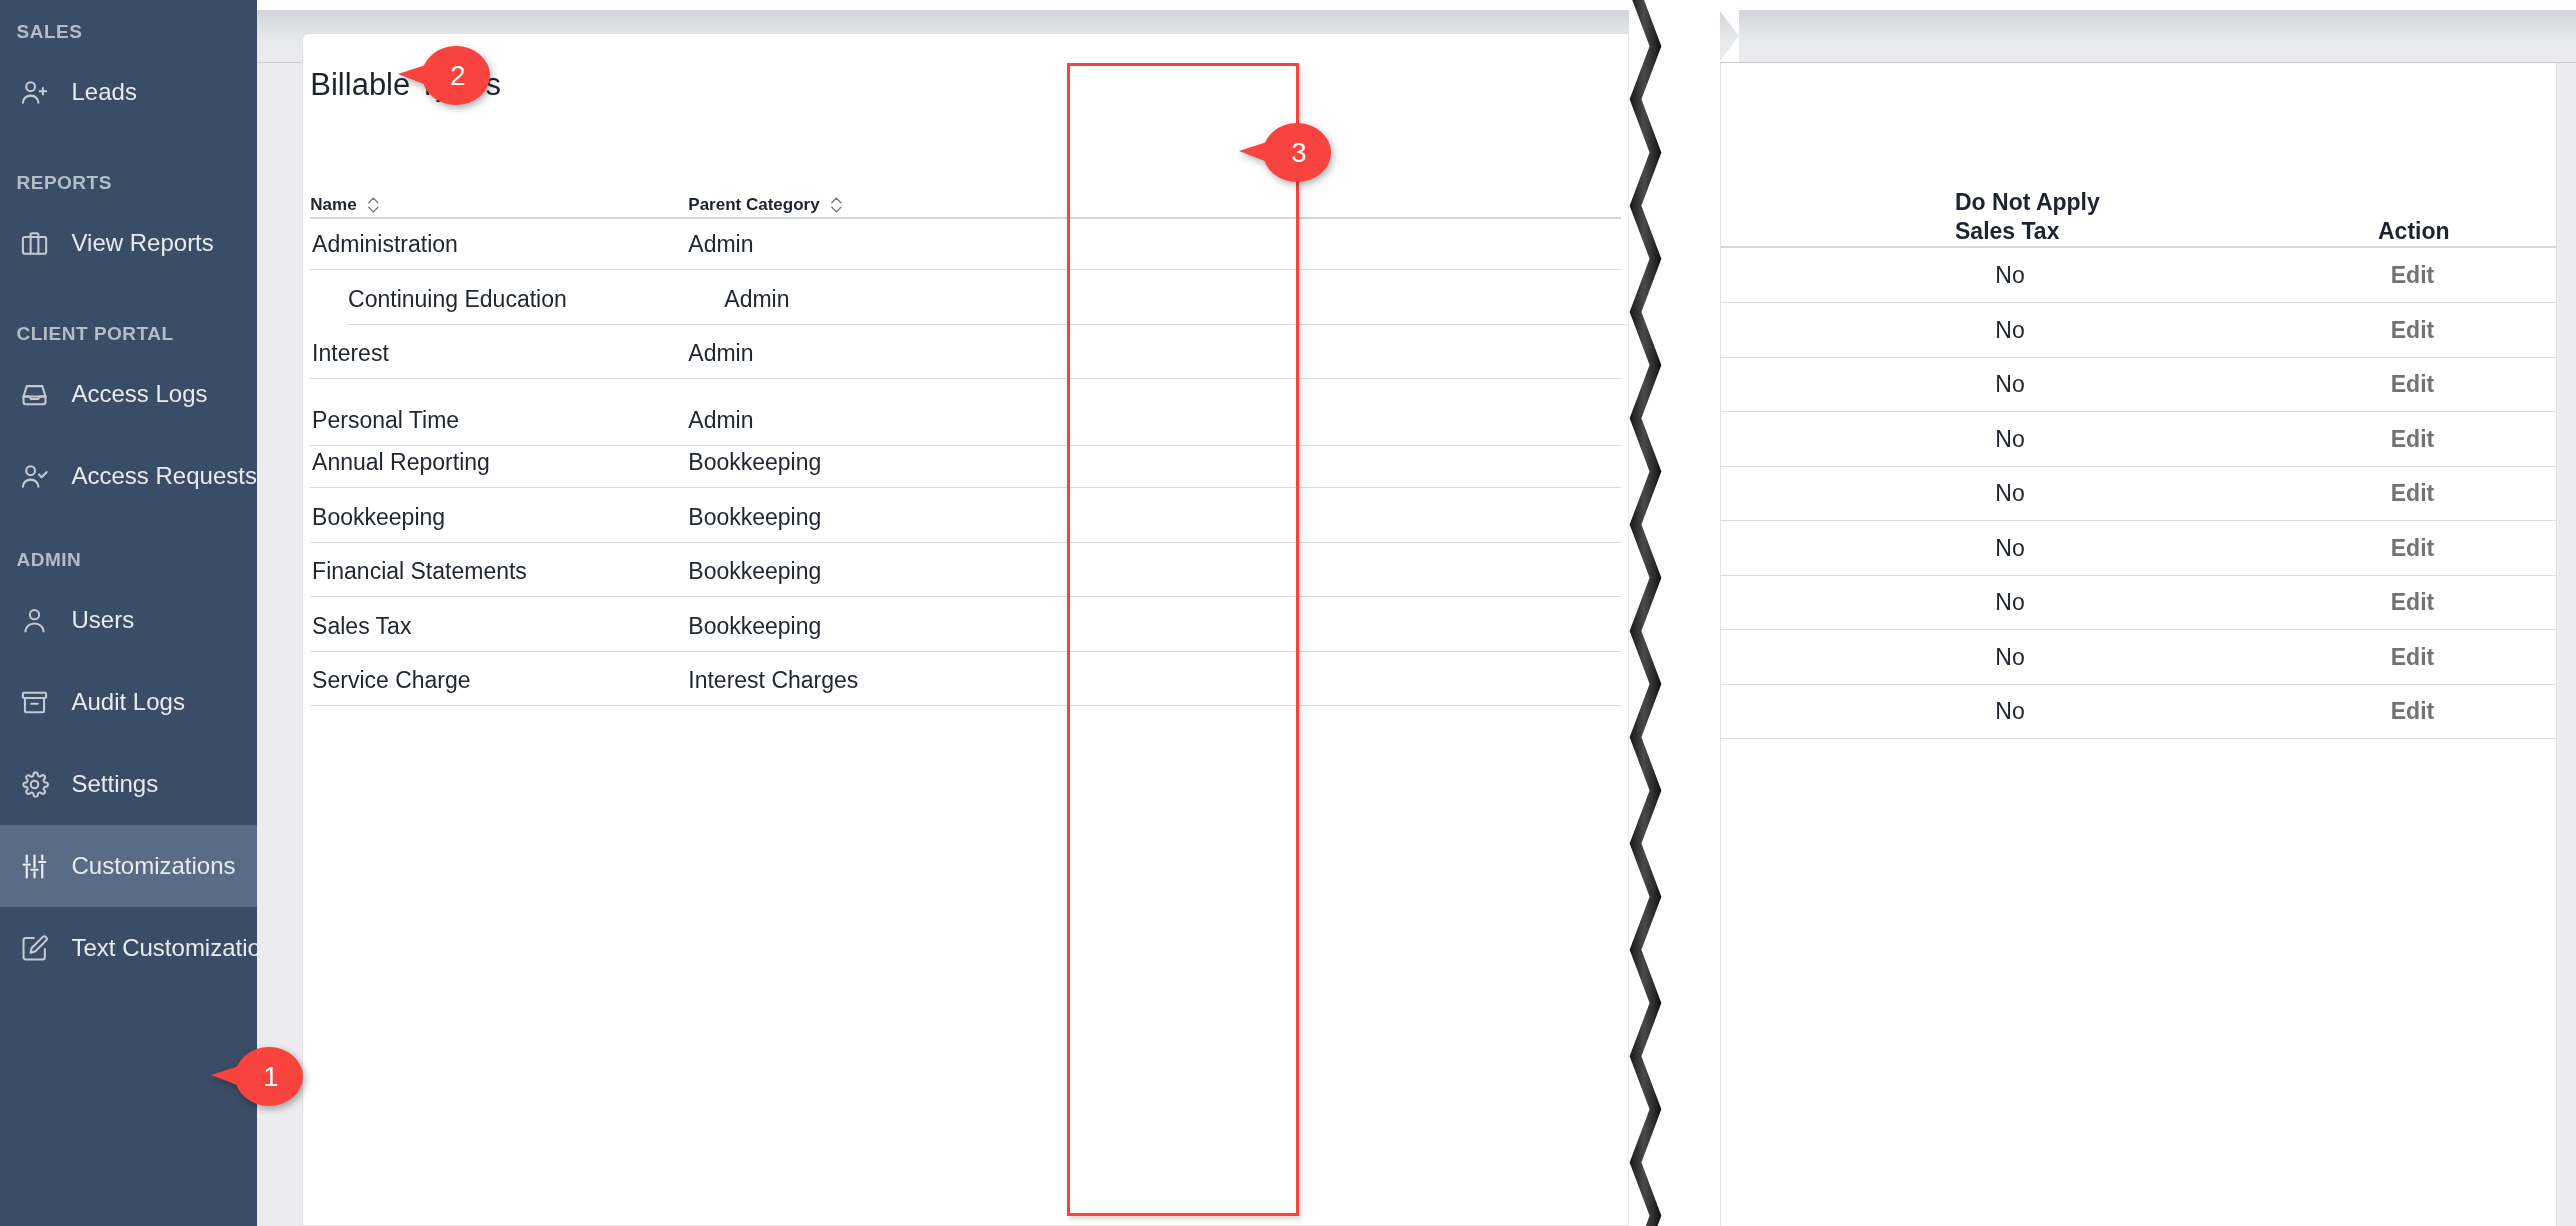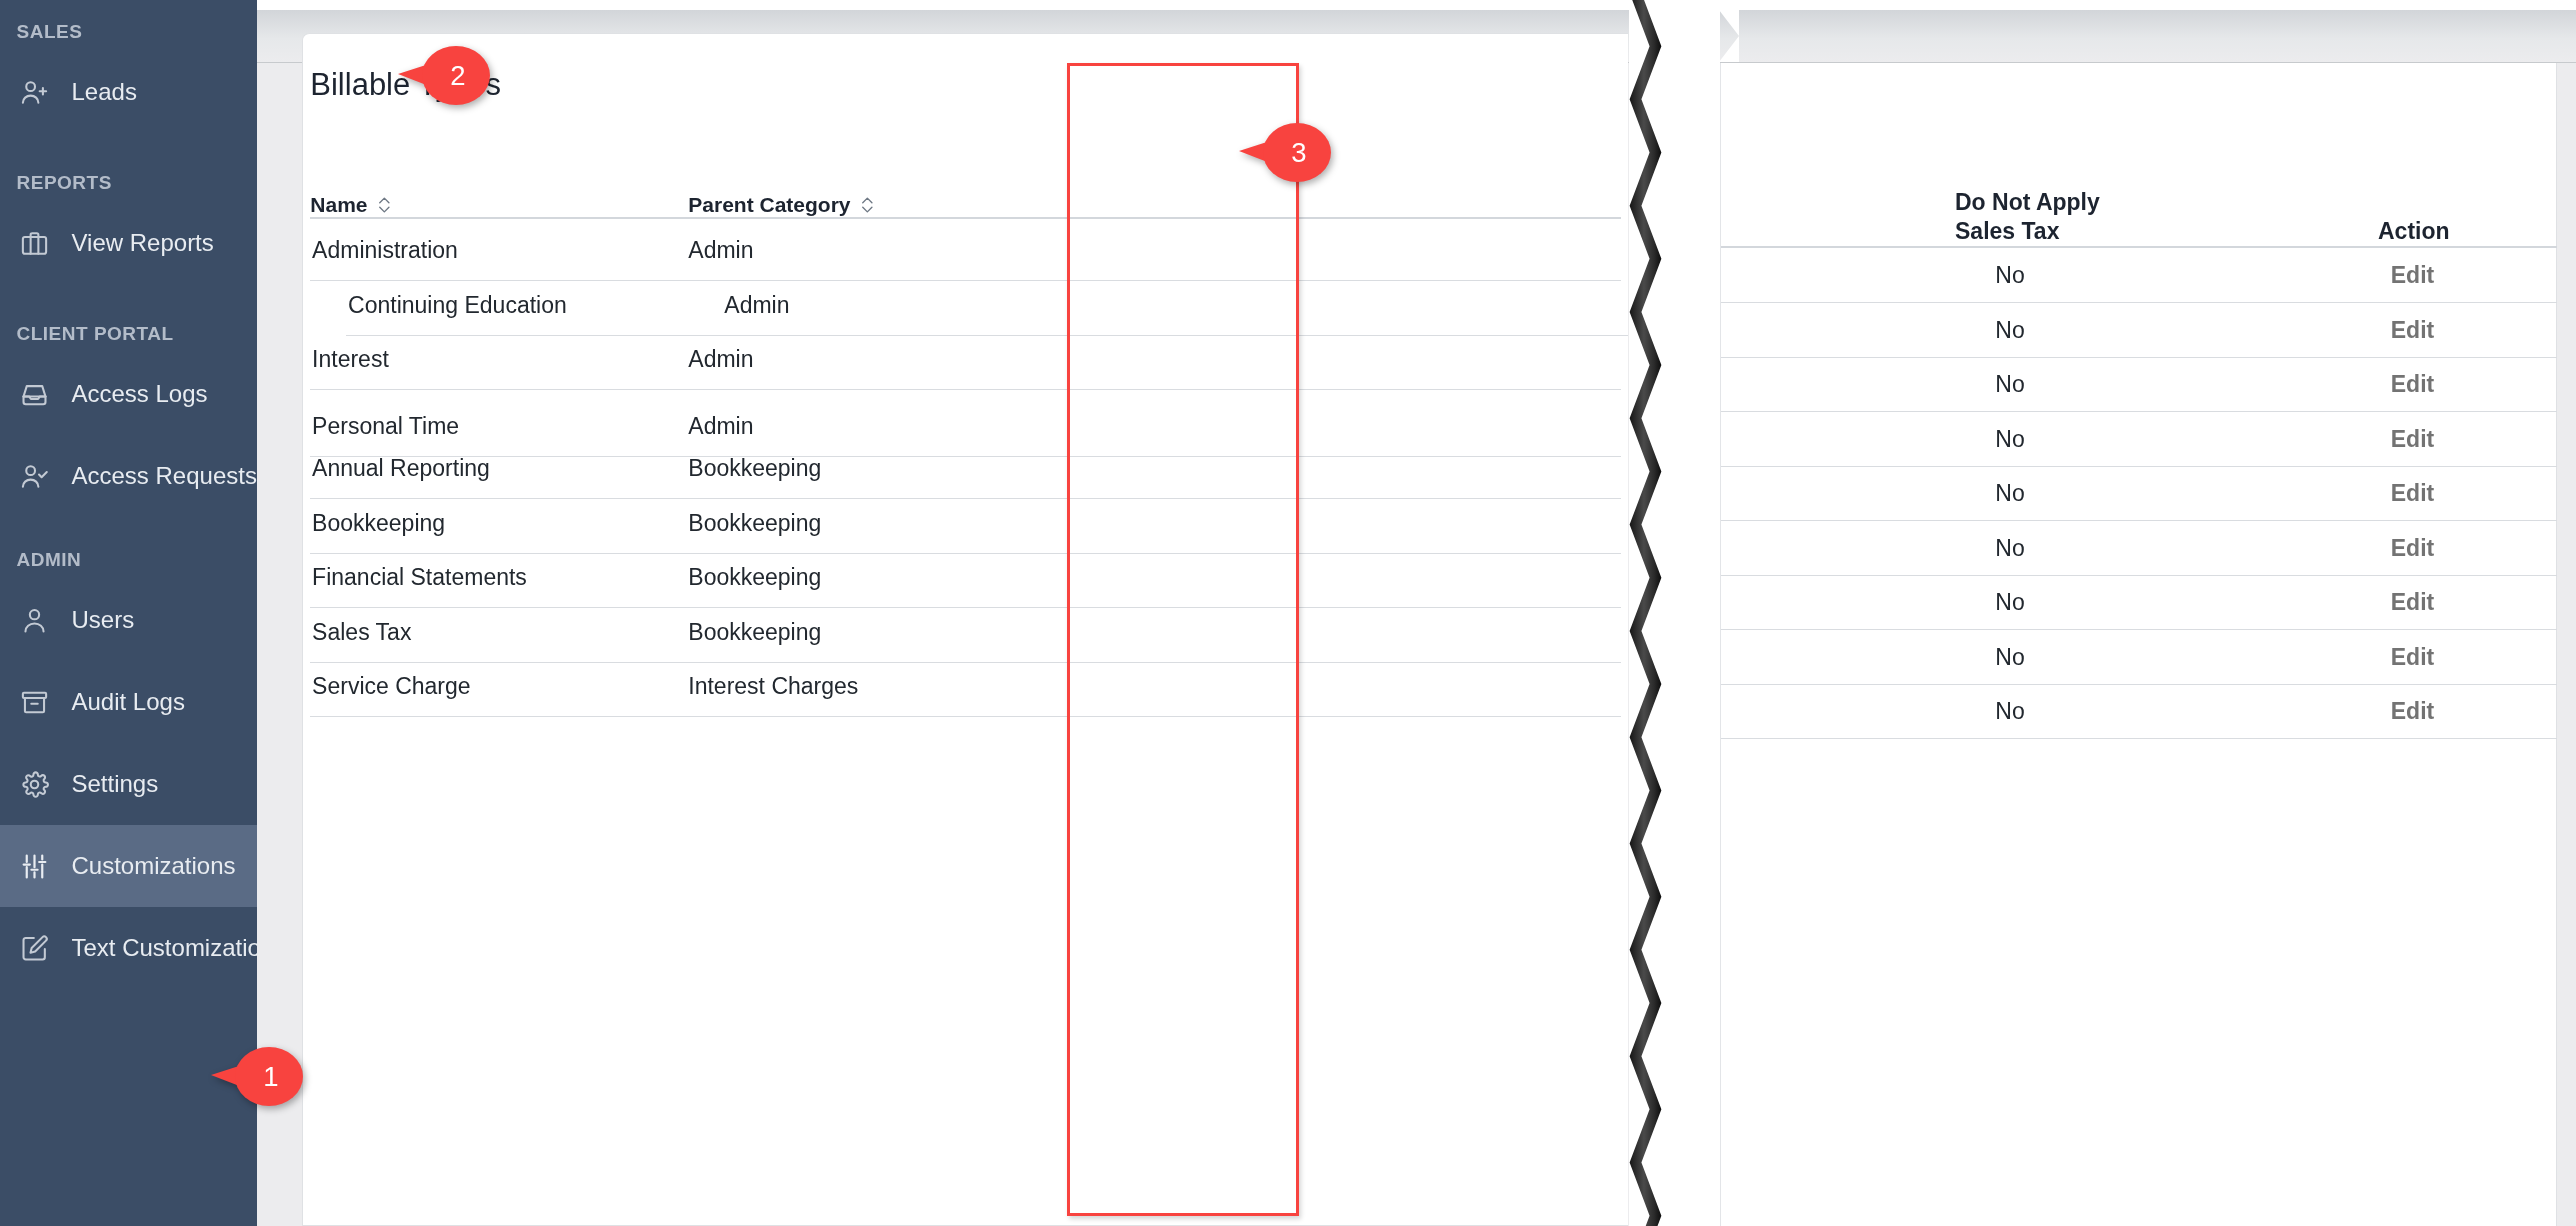--- a/index.html
+++ b/index.html
@@ -92,34 +92,34 @@
   }
   .card-title {
     position: absolute; left: 7.3px; top: 33px;
     font-size: 31px; color: #1d2430; font-weight: 400;
   }
   .th-row {
     position: absolute; top: 126px; left: 7.3px; width: 1311px; height: 57px;
   }
   .th {
     position: absolute; bottom: 0;
-    font-size: 21px; color: #1d2430; font-weight: 600;
+    font-size: 17px; color: #1d2430; font-weight: 600;
     display: flex; align-items: center; gap: 9.2px;
     cursor: pointer;
   }
   .th-name { left: 0; }
   .th-parent { left: 378px; }
   .sort-ico { display: inline-block; width: 14.7px; height: 24px; }
   .sort-ico svg { display: block; }
   .hr-top {
     position: absolute; left: 7.3px; top: 183px; width: 1311px; height: 1.8px;
     background: #d3d7dc;
   }
   .row {
-    position: absolute; left: 7.3px; width: 1311px; height: 62px;
+    position: absolute; left: 7.3px; width: 1311px; height: 51px;
     border-bottom: 1.8px solid #d9dce0;
   }
   .cell {
     position: absolute; top: 50%; transform: translateY(-50%);
     font-size: 23px; color: #22282f; white-space: nowrap;
   }
   .c-name { left: 1.8px; }
   .c-parent { left: 378px; }
 
   

